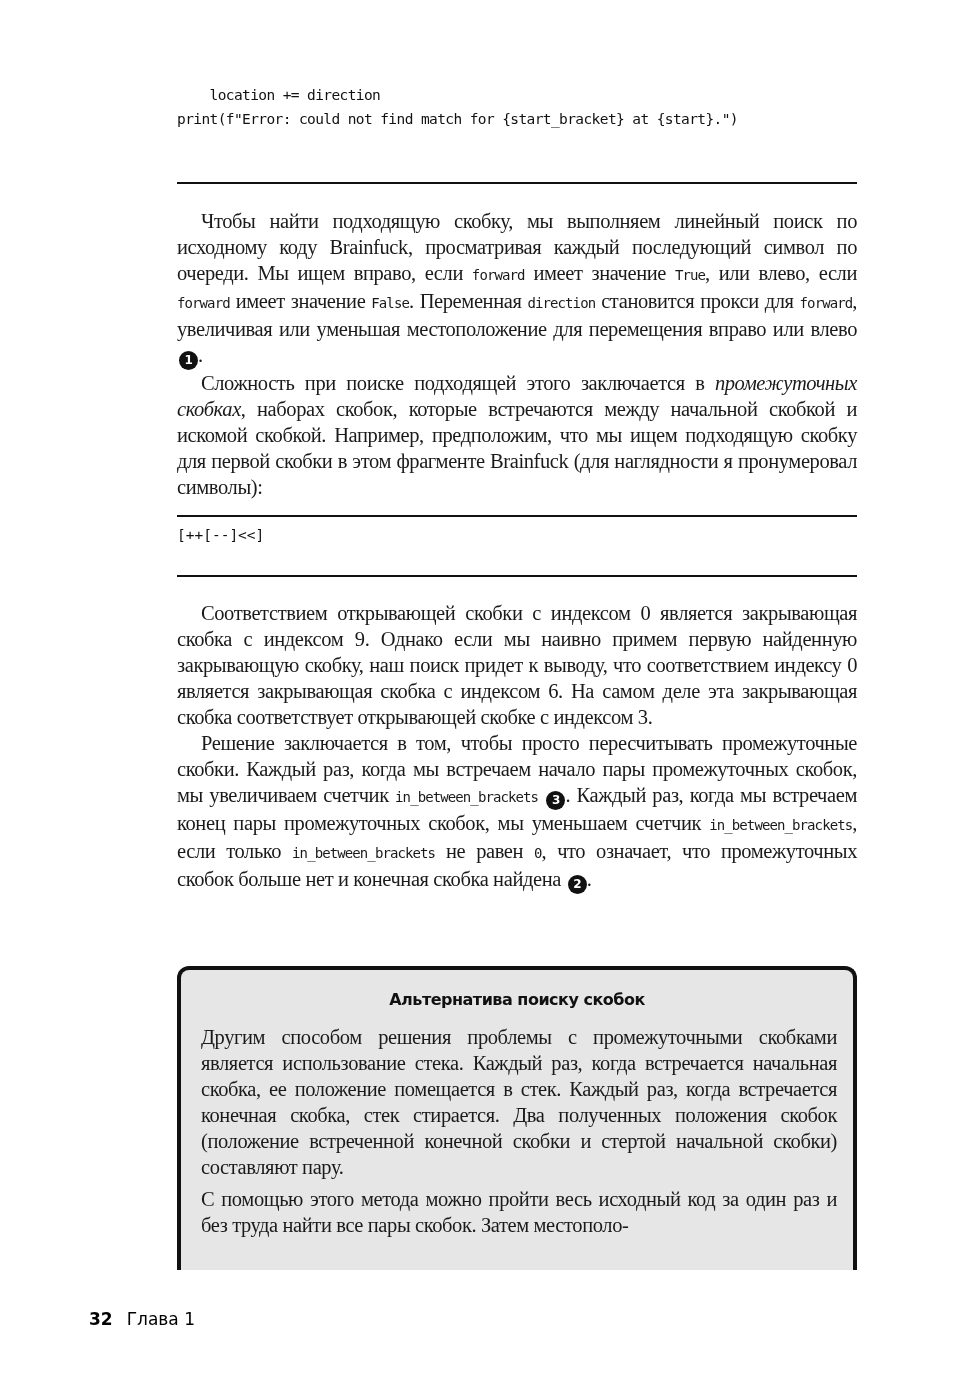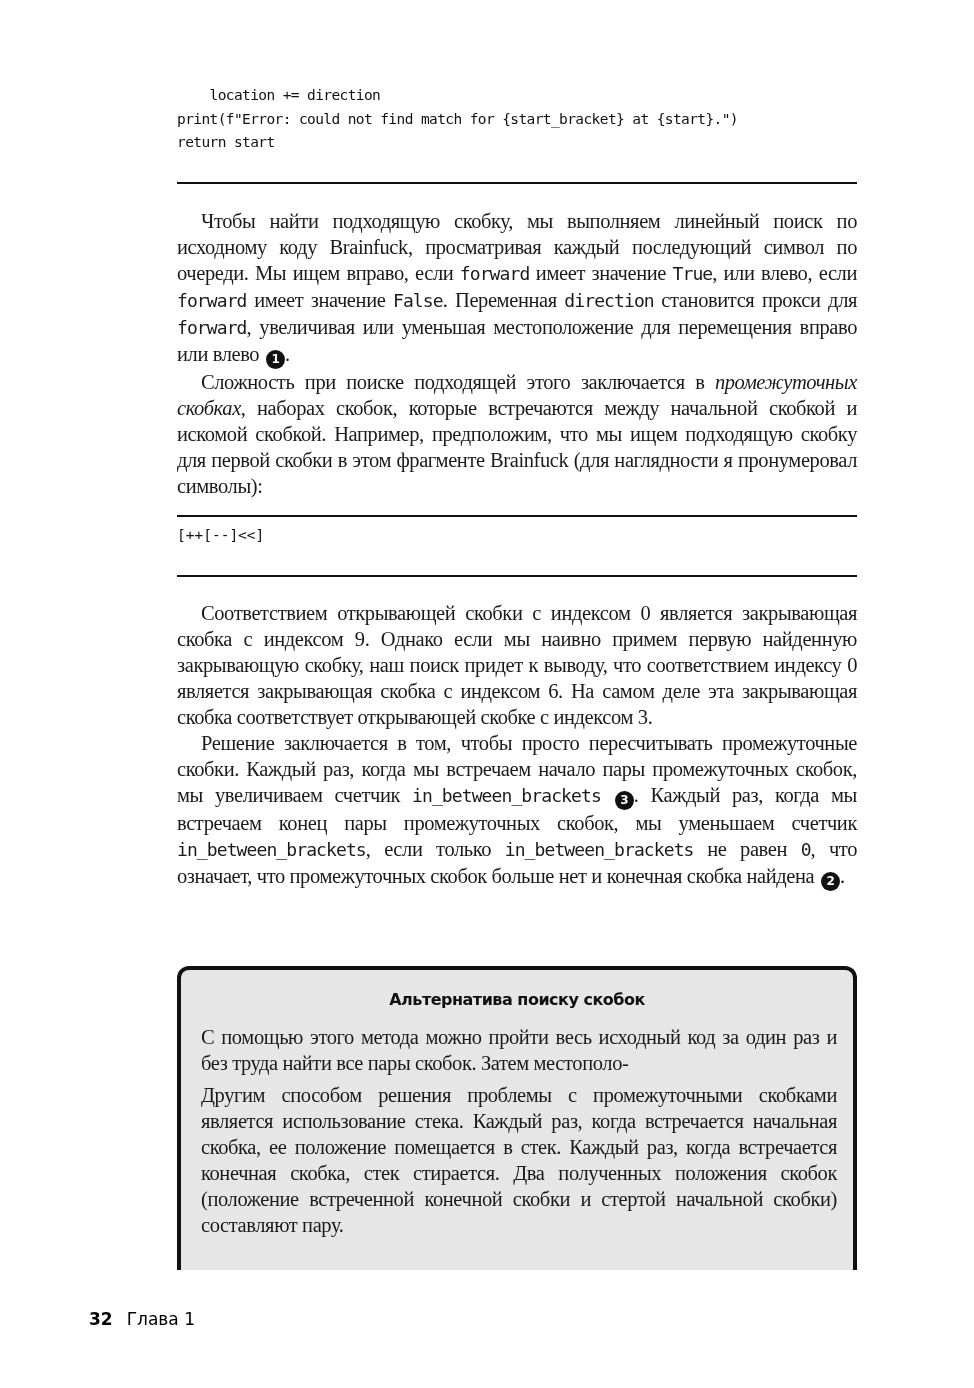--- a/index.html
+++ b/index.html
@@ -7,21 +7,21 @@
   .serif { font-family: "Liberation Serif", "DejaVu Serif", serif; }
   .mono { font-family: "DejaVu Sans Mono", "Liberation Mono", monospace; }
   .sans { font-family: "DejaVu Sans", "Liberation Sans", sans-serif; }
 
   .code-top { position: absolute; left: 177px; top: 84px; width: 680px; }
   .code-line { font-size: 14.5px; line-height: 23.5px; white-space: pre; letter-spacing: -0.6px; color: #111; }
   .rule { position: absolute; left: 177px; width: 680px; height: 2px; background: #111; }
 
   .text-block { position: absolute; left: 177px; width: 680px; }
   .para { font-size: 20.5px; line-height: 26px; margin: 0; text-align: justify; text-indent: 24px; letter-spacing: -0.4px; color: #1a1a1a; }
-  .para .code { font-family: "DejaVu Sans Mono", "Liberation Mono", monospace; font-size: 18px; letter-spacing: -0.9px; }
+  .para .code { font-family: "DejaVu Sans Mono", "Liberation Mono", monospace; font-size: 14px; letter-spacing: -0.9px; }
   .para em { font-style: italic; }
   .callout-num {
     display: inline-block; width: 19px; height: 19px; border-radius: 50%;
     background: #111; color: #fff; font-family: "DejaVu Sans", sans-serif;
     font-size: 12px; font-weight: bold; line-height: 19px; text-align: center;
     text-indent: 0; vertical-align: -2px; margin-left: 2px;
   }
 
   .snippet { position: absolute; left: 177px; top: 524px; width: 680px; }
   .snippet .code-line { font-size: 14.5px; line-height: 22px; letter-spacing: 0px; }
@@ -42,21 +42,20 @@
 
   .footer { position: absolute; left: 89px; top: 1309px; font-size: 17px; color: #000000; }
   .footer .page-num { font-weight: bold; margin-right: 14px; }
 </style>
 </head>
 <body>
 
 <div class="code-top mono">
   <div class="code-line">    location += direction</div>
   <div class="code-line">print(f"Error: could not find match for {start_bracket} at {start}.")</div>
-  <div class="code-line">return start</div>
 </div>
 <div class="rule" style="top:182px;"></div>
 
 <div class="text-block serif" style="top:208px;">
   <p class="para"><span>Чтобы найти подходящую скобку, мы выполняем линейный поиск по исходному коду Brainfuck, просматривая каждый последующий символ по очереди. Мы ищем вправо, если </span><span class="code">forward</span><span> имеет значение </span><span class="code">True</span><span>, или влево, если </span><span class="code">forward</span><span> имеет значение </span><span class="code">False</span><span>. Переменная </span><span class="code">direction</span><span> становится прокси для </span><span class="code">forward</span><span>, увеличивая или уменьшая местоположение для перемещения вправо или влево </span><span class="callout-num">1</span><span>.</span></p>
   <p class="para"><span>Сложность при поиске подходящей этого заключается в </span><em>промежуточных скобках</em><span>, наборах скобок, которые встречаются между начальной скобкой и искомой скобкой. Например, предположим, что мы ищем подходящую скобку для первой скобки в этом фрагменте Brainfuck (для наглядности я пронумеровал символы):</span></p>
 </div>
 
 <div class="rule" style="top:515px;"></div>
 <div class="snippet mono">
@@ -65,20 +64,20 @@
 <div class="rule" style="top:575px;"></div>
 
 <div class="text-block serif" style="top:600px;">
   <p class="para">Соответствием открывающей скобки с индексом 0 является закрывающая скобка с индексом 9. Однако если мы наивно примем первую найденную закрывающую скобку, наш поиск придет к выводу, что соответствием индексу 0 является закрывающая скобка с индексом 6. На самом деле эта закрывающая скобка соответствует открывающей скобке с индексом 3.</p>
   <p class="para"><span>Решение заключается в том, чтобы просто пересчитывать промежуточные скобки. Каждый раз, когда мы встречаем начало пары промежуточных скобок, мы увеличиваем счетчик </span><span class="code">in_between_brackets</span> <span class="callout-num">3</span><span>. Каждый раз, когда мы встречаем конец пары промежуточных скобок, мы уменьшаем счетчик </span><span class="code">in_between_brackets</span><span>, если только </span><span class="code">in_between_brackets</span><span> не равен </span><span class="code">0</span><span>, что означает, что промежуточных скобок больше нет и конечная скобка найдена </span><span class="callout-num">2</span><span>.</span></p>
 </div>
 
 <div class="sidebar">
   <div class="sidebar-title">Альтернатива поиску скобок</div>
   <div class="sidebar-body serif">
+    <p class="para">Другим способом решения проблемы с промежуточными скобками является использование стека. Каждый раз, когда встречается начальная скобка, ее положение помещается в стек. Каждый раз, когда встречается конечная скобка, стек стирается. Два полученных положения скобок (положение встреченной конечной скобки и стертой начальной скобки) составляют пару.</p>
     <p class="para">С помощью этого метода можно пройти весь исходный код за один раз и без труда найти все пары скобок. Затем местополо-</p>
-    <p class="para">Другим способом решения проблемы с промежуточными скобками является использование стека. Каждый раз, когда встречается начальная скобка, ее положение помещается в стек. Каждый раз, когда встречается конечная скобка, стек стирается. Два полученных положения скобок (положение встреченной конечной скобки и стертой начальной скобки) составляют пару.</p>
   </div>
 </div>
 
 <div class="footer sans">
   <span class="page-num">32</span><span>Глава 1</span>
 </div>
 
 </body></html>

